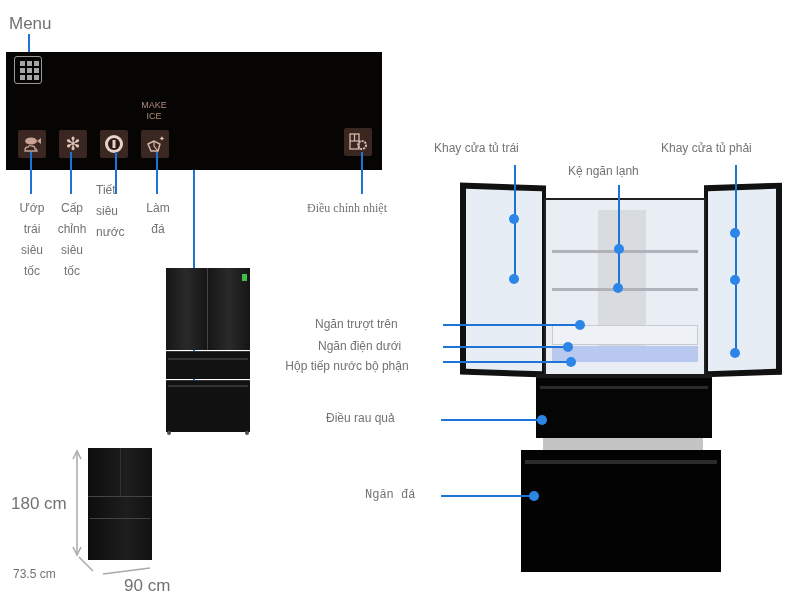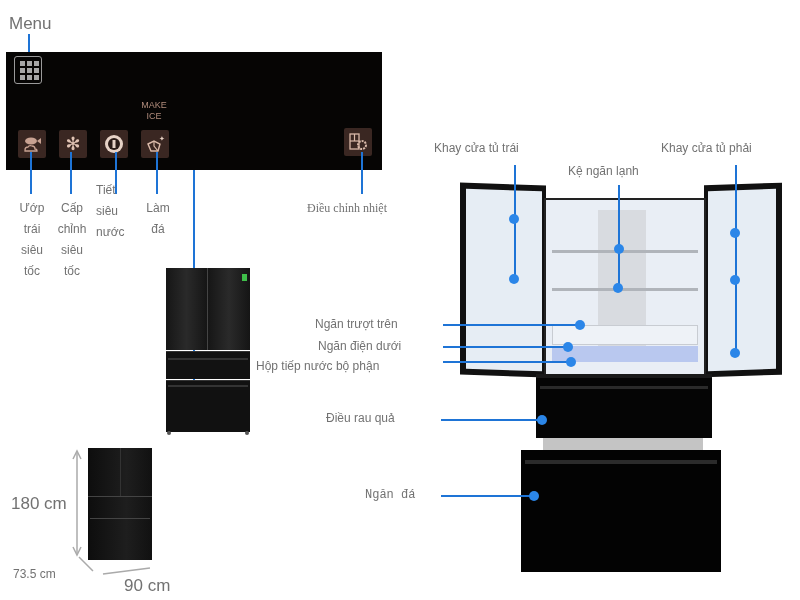--- a/index.html
+++ b/index.html
@@ -166,21 +166,21 @@
   <div class="abs" style="left:63px;top:270px;width:200px;height:122px;background:#030303;">
     <div class="abs" style="left:4px;top:10px;width:192px;height:4px;background:#2b2b2b;"></div>
   </div>
 </div>
 
 <div class="lbl" style="left:434px;top:138px;">Khay cửa tủ trái</div>
 <div class="lbl" style="left:568px;top:161px;">Kệ ngăn lạnh</div>
 <div class="lbl" style="left:661px;top:138px;">Khay cửa tủ phải</div>
 <div class="lbl" style="left:315px;top:314px;">Ngăn trượt trên</div>
 <div class="lbl" style="left:318px;top:336px;">Ngăn điện dưới</div>
-<div class="lbl" style="left:256px;top:356px;text-align:left;width:182px;">
+<div class="lbl" style="left:256px;top:356px;text-align:center;width:182px;">
   <div>Hộp tiếp nước bộ phận</div>
 </div>
 <div class="lbl" style="left:326px;top:408px;">Điều rau quả</div>
 <div class="lbl" style="left:365px;top:485px;font-family:Liberation Mono, monospace;">Ngăn đá</div>
 
 <div class="vline" style="left:514px;top:165px;height:115px;"></div>
 <div class="dot" style="left:509px;top:214px;"></div>
 <div class="dot" style="left:509px;top:274px;"></div>
 
 <div class="vline" style="left:618px;top:185px;height:105px;"></div>

